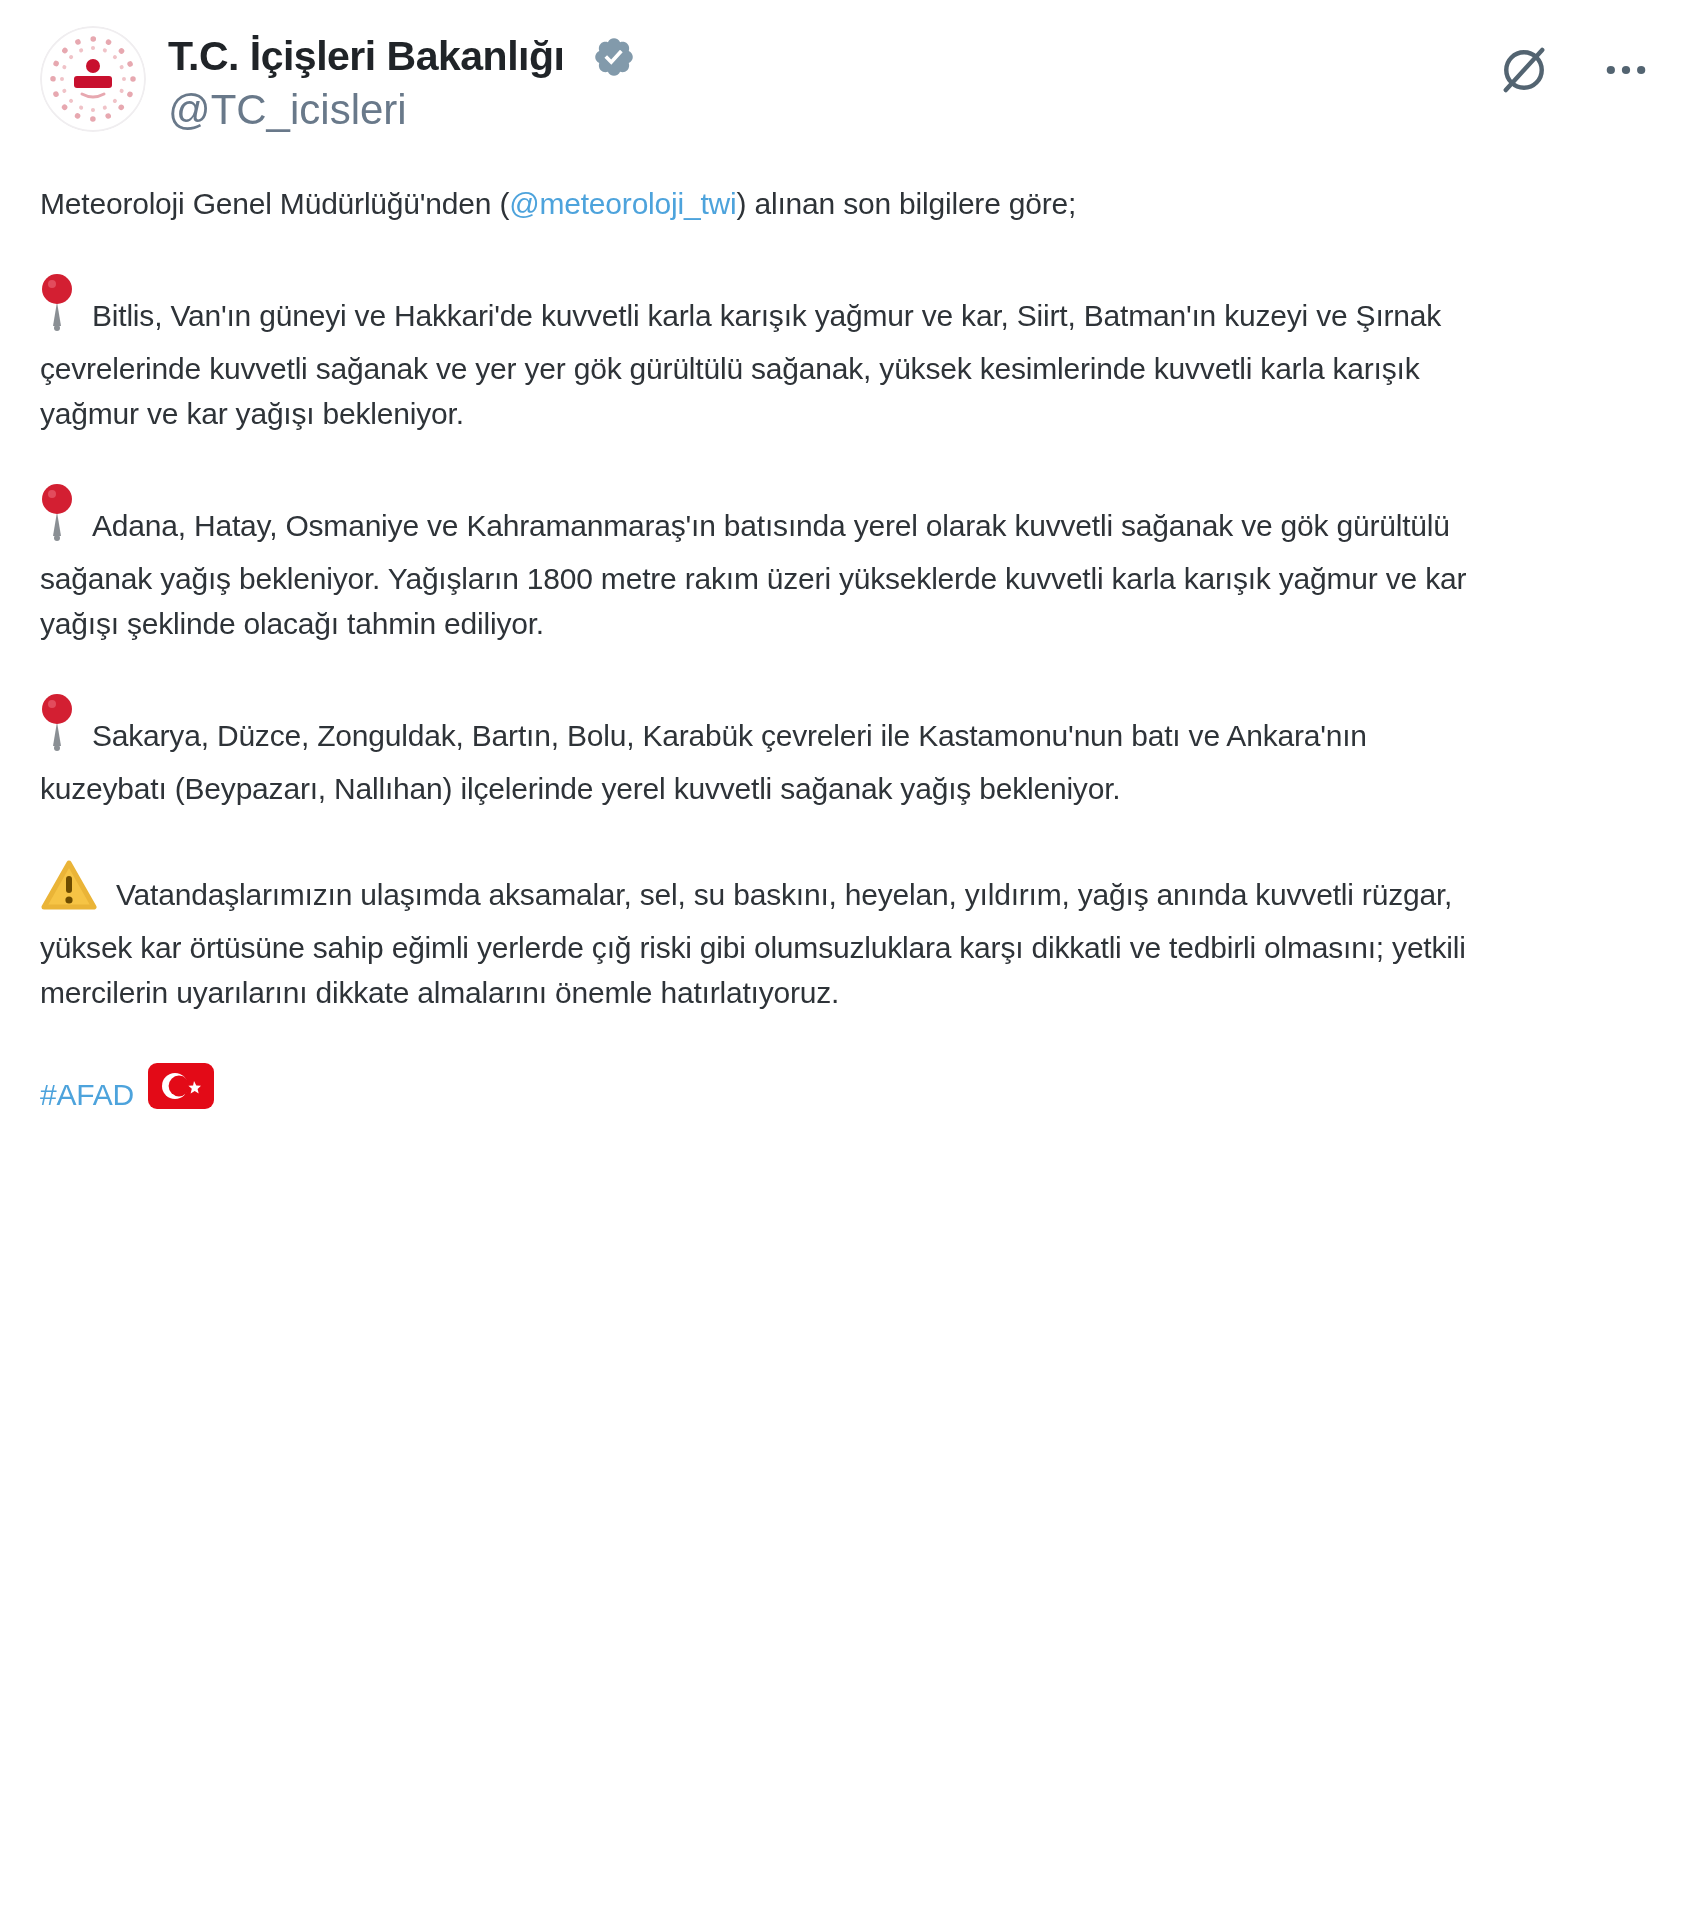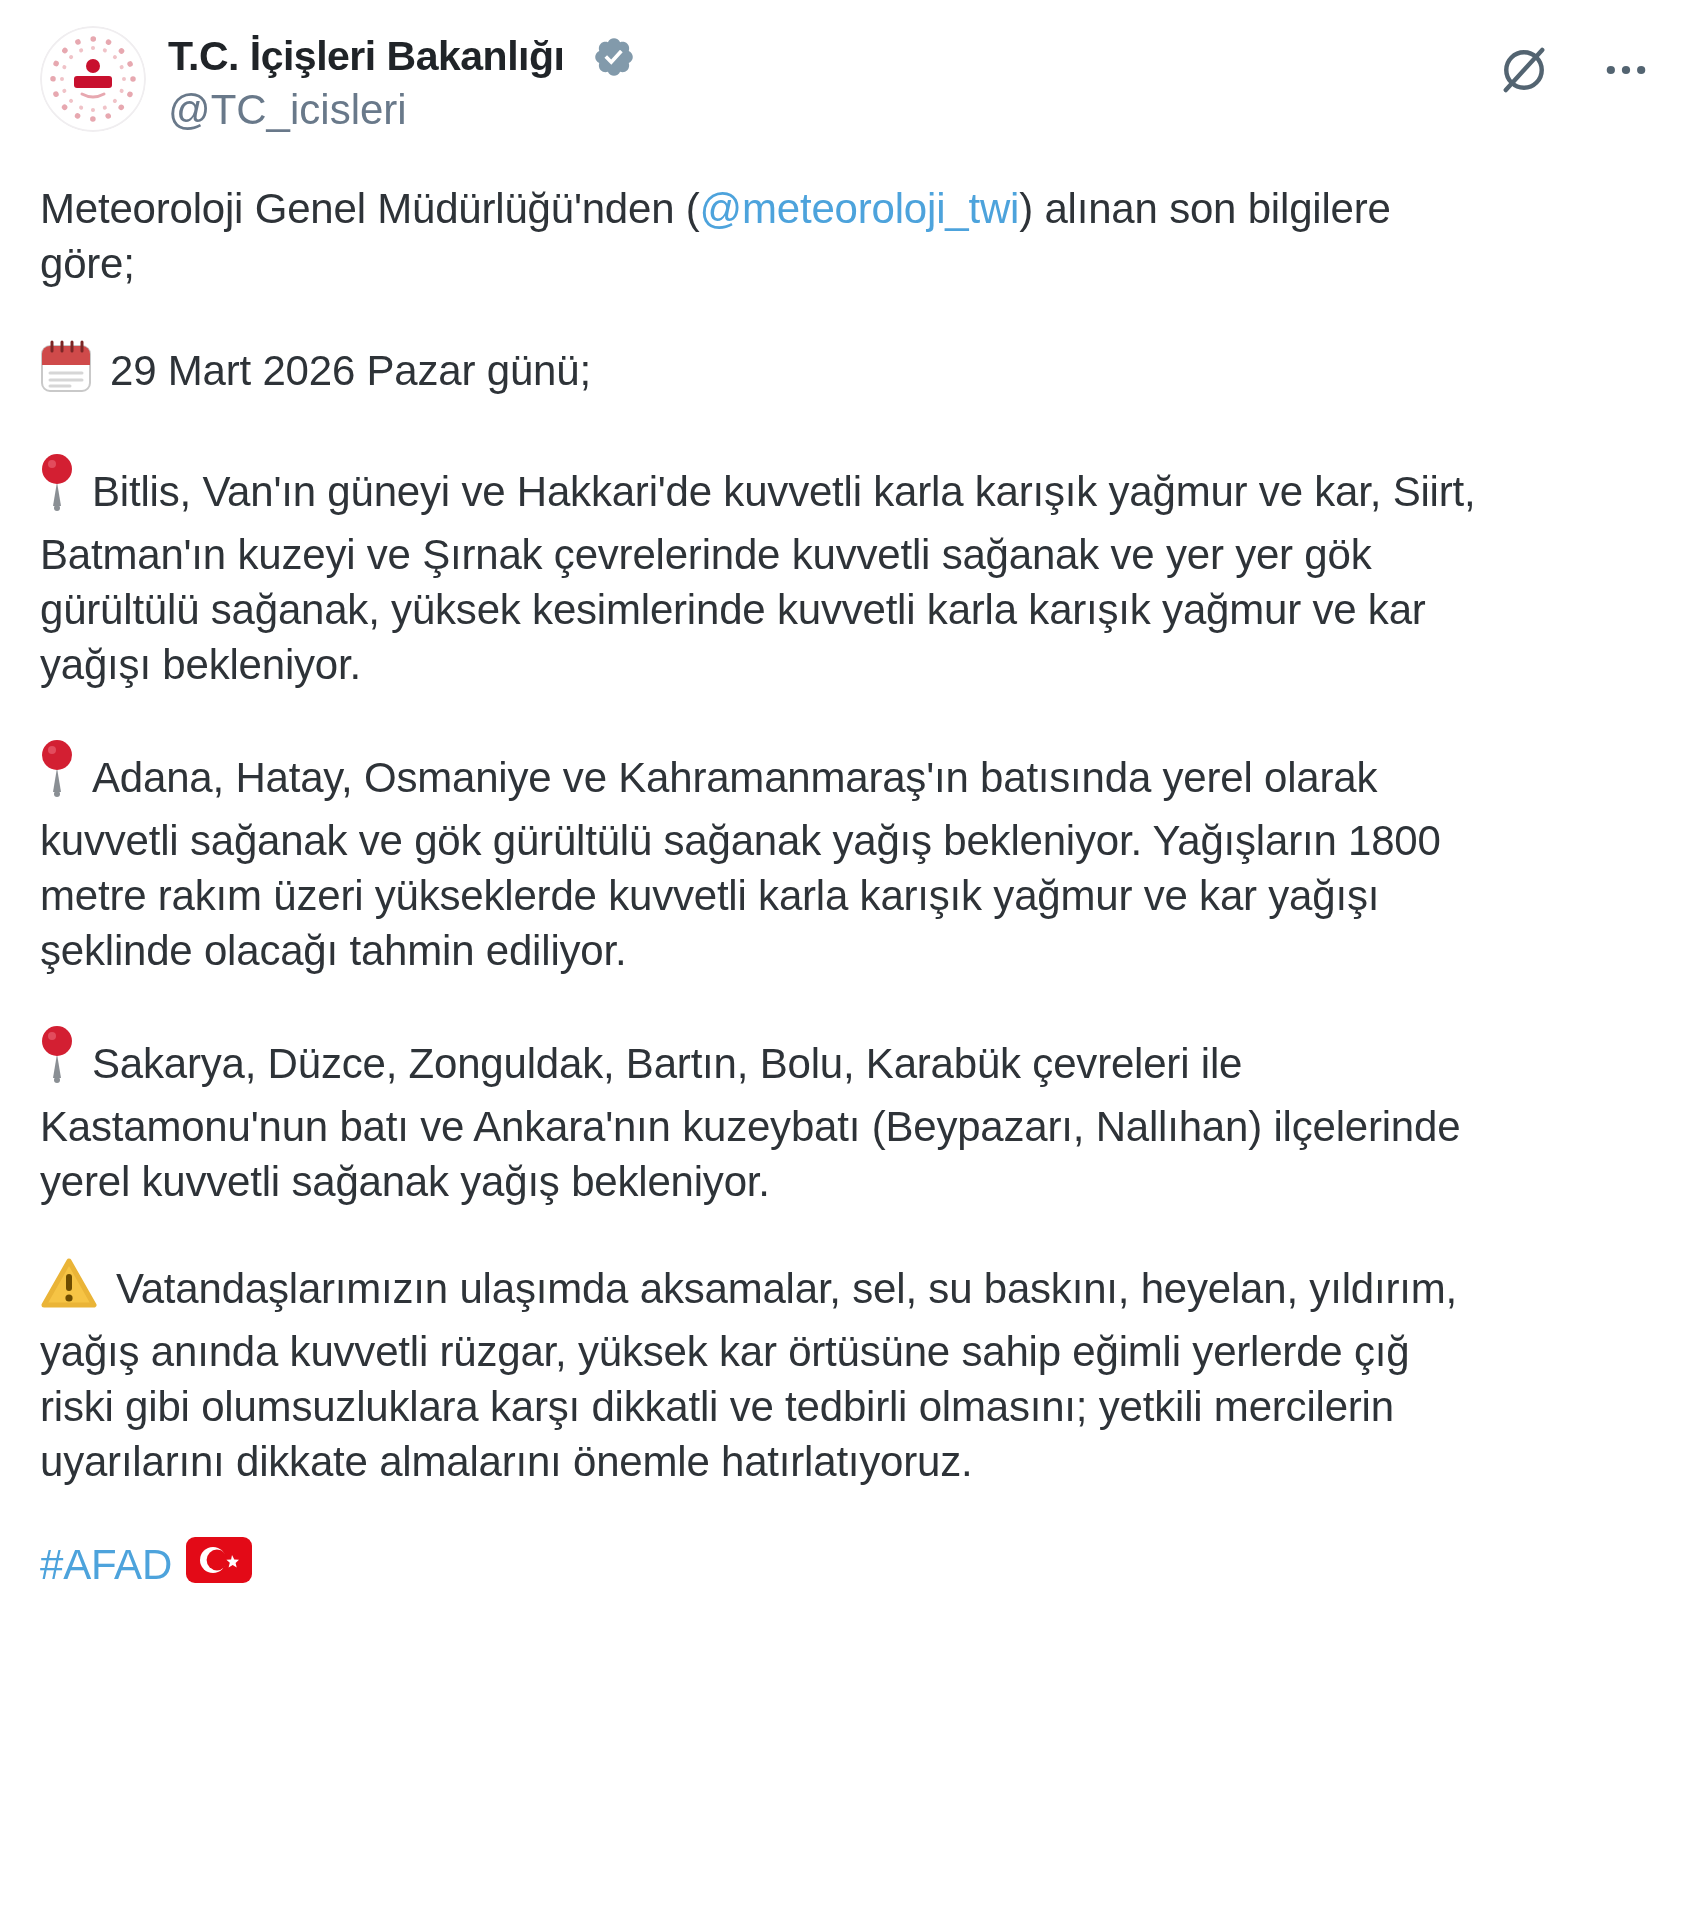--- a/index.html
+++ b/index.html
@@ -43,22 +43,22 @@
   .header-actions{
     margin-left:auto;display:flex;align-items:center;gap:48px;
     padding-top:16px;padding-right:8px;
   }
   .action-icon{display:block;cursor:pointer;}
 
   
   .body{
     margin-top:48px;
     width:1436px;
-    font-size:42px;
-    line-height:55px;
+    font-size:30px;
+    line-height:45px;
     color:var(--text-main);
     letter-spacing:-0.2px;
   }
   .body p{margin:0 0 48px 0;}
   .body p:last-child{margin-bottom:0;}
   a.link{color:var(--link-blue);text-decoration:none;cursor:pointer;}
   .inline-icon{
     display:inline-block;
     vertical-align:-8px;
     margin-right:18px;
@@ -103,35 +103,20 @@
         <circle cx="12" cy="12" r="1.9" fill="#536471"></circle>
         <circle cx="19" cy="12" r="1.9" fill="#536471"></circle>
       </svg>
     </div>
   </div>
 
   <div class="body">
 
     <p><span>Meteoroloji Genel Müdürlüğü'nden (</span><a class="link">@meteoroloji_twi</a><span>) alınan son bilgilere göre;</span></p>
 
-    <p><span class="inline-icon"><svg width="52" height="54" viewBox="0 0 52 54">
-        <rect x="2" y="7" width="48" height="45" rx="8" fill="#ffffff" stroke="#c9c9c9" stroke-width="2"></rect>
-        <path d="M2 15 a8 8 0 0 1 8-8 h32 a8 8 0 0 1 8 8 v11 h-48 z" fill="#cf4a4a"></path>
-        <g stroke="#7c2626" stroke-width="3" stroke-linecap="round">
-          <line x1="12" y1="3" x2="12" y2="12"></line>
-              <line x1="22" y1="3" x2="22" y2="12"></line>
-          <line x1="32" y1="3" x2="32" y2="12"></line>
-              <line x1="42" y1="3" x2="42" y2="12"></line>
-        </g>
-        <g stroke="#d6d6d6" stroke-width="3" stroke-linecap="round">
-          <line x1="10" y1="34" x2="42" y2="34"></line>
-              <line x1="10" y1="41" x2="42" y2="41"></line>
-              <line x1="10" y1="47" x2="30" y2="47"></line>
-        </g>
-      </svg></span><span>29 Mart 2026 Pazar günü;</span></p>
 
     <p><span class="inline-icon"><svg width="34" height="60" viewBox="0 0 34 60">
         <polygon points="17,28 13,52 21,52" fill="#8a8f94"></polygon>
         <circle cx="17" cy="54" r="3" fill="#8a8f94"></circle>
         <circle cx="17" cy="15" r="15" fill="#d31f32"></circle>
         <circle cx="12" cy="10" r="4" fill="#e8606f" opacity="0.7"></circle>
       </svg></span><span>Bitlis, Van'ın güneyi ve Hakkari'de kuvvetli karla karışık yağmur ve kar, Siirt, Batman'ın kuzeyi ve Şırnak çevrelerinde kuvvetli sağanak ve yer yer gök gürültülü sağanak, yüksek kesimlerinde kuvvetli karla karışık yağmur ve kar yağışı bekleniyor.</span></p>
 
     <p><span class="inline-icon"><svg width="34" height="60" viewBox="0 0 34 60">
         <polygon points="17,28 13,52 21,52" fill="#8a8f94"></polygon>

